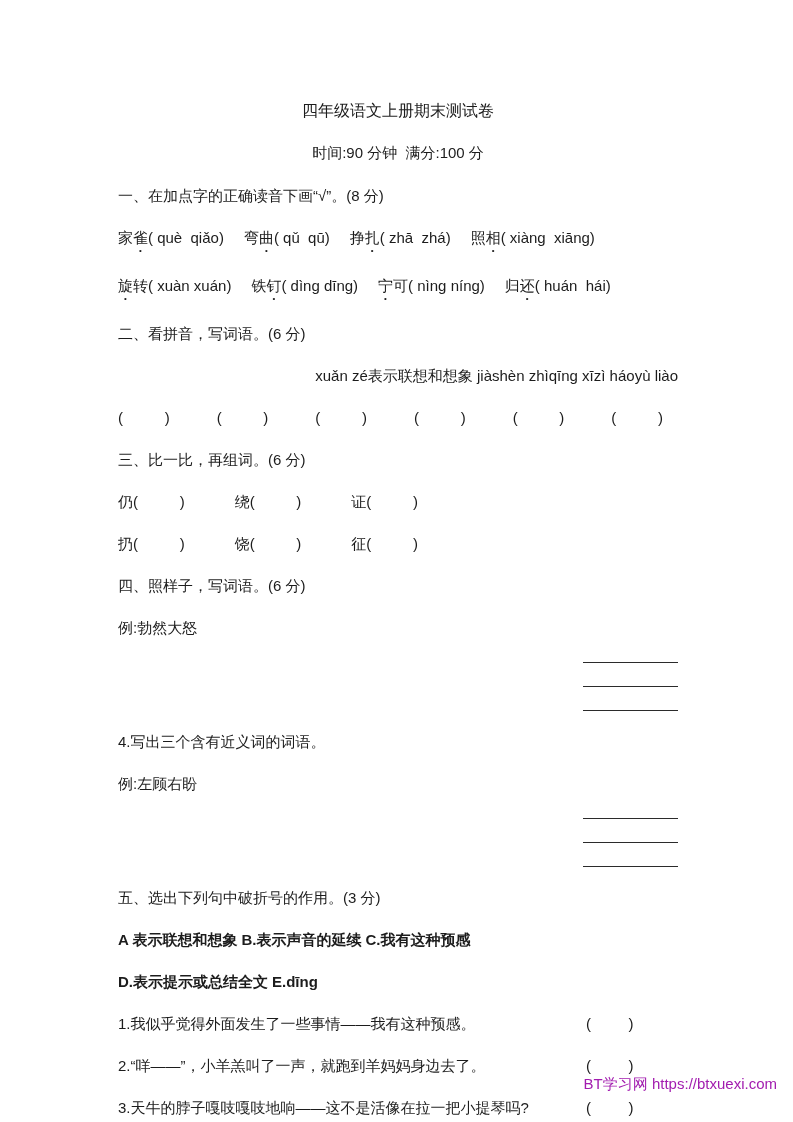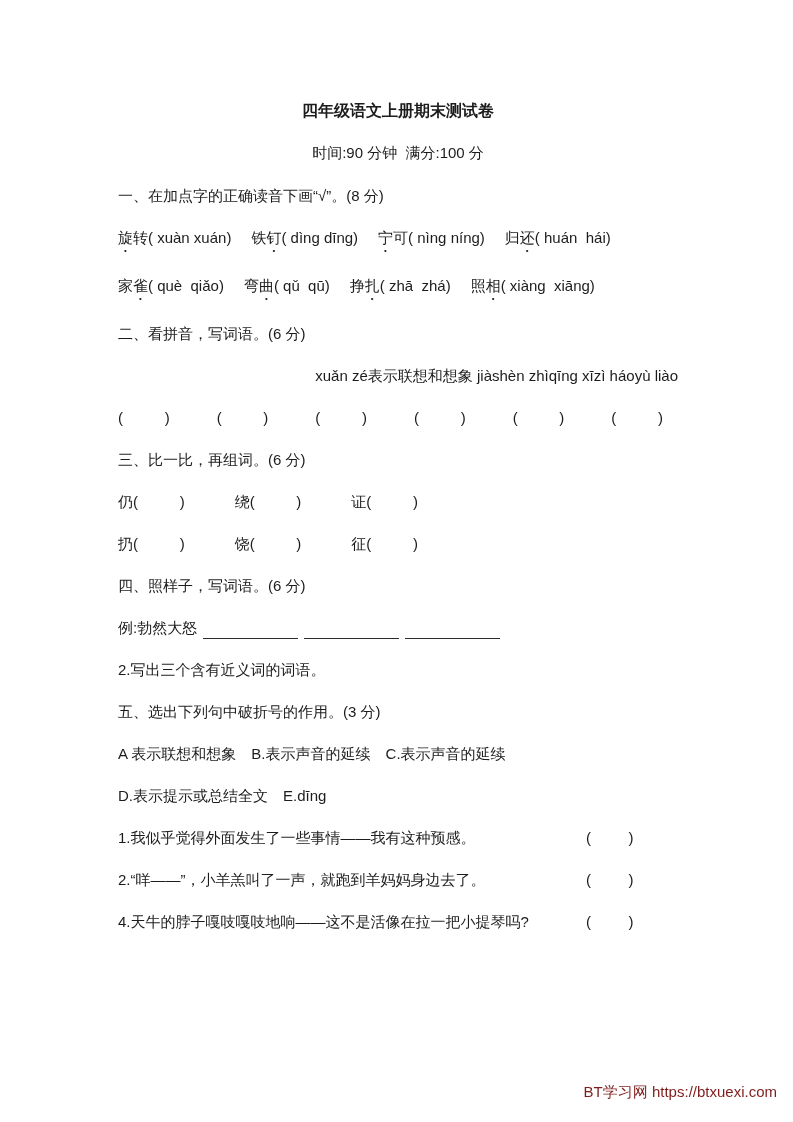--- a/index.html
+++ b/index.html
@@ -12,101 +12,101 @@
     width: 793px;
     height: 1122px;
     position: relative;
     background: #ffffff;
     padding: 100px 115px 0 118px;
     margin: 0 auto;
     overflow: hidden;
   }
   .title {
     font-size: 16px;
-    font-weight: 700;
+    font-weight: 400;
     text-align: center;
     line-height: 22px;
     margin-bottom: 20px;
   }
   .subtitle {
     font-size: 15px;
     text-align: center;
     line-height: 22px;
     margin-bottom: 21px;
     margin-top: 17px;
   }
   .line {
     font-size: 15px;
     line-height: 22px;
     margin-bottom: 20px;
   }
   .ws-pre { white-space: pre; }
   .flex-row { display: flex; align-items: baseline; }
   .gap20 { gap: 20px; }
-  .gap15 { gap: 15px; }
+  .gap15 { gap: 4px; font-weight: bold; }
   .gap50 { gap: 50px; }
   .pinyin-row {
     display: flex;
     justify-content: flex-end;
     width: 560px;
     padding-left: 6px;
   }
   .bracket-row {
     display: flex;
     justify-content: space-between;
     width: 545px;
   }
   .dotted {
     -webkit-text-emphasis: filled dot;
     text-emphasis: filled dot;
     -webkit-text-emphasis-position: under;
     text-emphasis-position: under right;
   }
-  .example-row { gap: 6px; }
+  .example-row { gap: 6px; flex-direction: column; }
   .blank {
     display: inline-block;
     width: 95px;
     height: 18px;
     border-bottom: 1px solid #2b2b2b;
     align-self: flex-end;
   }
   .q-line { position: relative; }
   .answer-bracket {
     position: absolute;
     left: 468px;
     top: 0;
   }
   .footer {
     position: absolute;
     right: 16px;
-    bottom: 20px;
+    bottom: 28px;
     font-size: 15px;
-    color: #7f1d1d;
+    color: #a21caf;
   }
 </style>
 </head>
 <body>
 
 <div class="page">
 
   <h1 class="title ws-pre">四年级语文上册期末测试卷</h1>
   <div class="subtitle ws-pre">时间:90 分钟  满分:100 分</div>
 
   <div class="line heading">一、在加点字的正确读音下画“√”。(8 分)</div>
   <div class="line flex-row gap20">
+    <span class="ws-pre"><span>家</span><span class="dotted">雀</span><span></span><span>( què  qiǎo)</span></span>
+    <span class="ws-pre"><span>弯</span><span class="dotted">曲</span><span></span><span>( qǔ  qū)</span></span>
+    <span class="ws-pre"><span>挣</span><span class="dotted">扎</span><span></span><span>( zhā  zhá)</span></span>
+    <span class="ws-pre"><span>照</span><span class="dotted">相</span><span></span><span>( xiàng  xiāng)</span></span>
+  </div>
+  <div class="line flex-row gap20">
     <span class="ws-pre"><span></span><span class="dotted">旋</span><span>转</span><span>( xuàn xuán)</span></span>
     <span class="ws-pre"><span>铁</span><span class="dotted">钉</span><span></span><span>( dìng dīng)</span></span>
     <span class="ws-pre"><span></span><span class="dotted">宁</span><span>可</span><span>( nìng níng)</span></span>
     <span class="ws-pre"><span>归</span><span class="dotted">还</span><span></span><span>( huán  hái)</span></span>
-  </div>
-  <div class="line flex-row gap20">
-    <span class="ws-pre"><span>家</span><span class="dotted">雀</span><span></span><span>( què  qiǎo)</span></span>
-    <span class="ws-pre"><span>弯</span><span class="dotted">曲</span><span></span><span>( qǔ  qū)</span></span>
-    <span class="ws-pre"><span>挣</span><span class="dotted">扎</span><span></span><span>( zhā  zhá)</span></span>
-    <span class="ws-pre"><span>照</span><span class="dotted">相</span><span></span><span>( xiàng  xiāng)</span></span>
   </div>
 
   <div class="line heading">二、看拼音，写词语。(6 分)</div>
   <div class="line pinyin-row">
     <span class="ws-pre">xuǎn zé</span>
     <span class="ws-pre">表示联想和想象 jià</span>
     <span class="ws-pre">shèn zhì</span>
     <span class="ws-pre">qīng xī</span>
     <span class="ws-pre">zì háo</span>
     <span class="ws-pre">yù liào</span>
@@ -132,40 +132,46 @@
     <span class="ws-pre">征(          )</span>
   </div>
 
   <div class="line heading">四、照样子，写词语。(6 分)</div>
   <div class="line flex-row example-row">
     <span>例:勃然大怒</span>
     <span class="blank"></span>
     <span class="blank"></span>
     <span class="blank"></span>
   </div>
-  <div class="line">2.写出三个含有近义词的词语。</div>
+  <div class="line">4.写出三个含有近义词的词语。</div>
+  <div class="line flex-row example-row">
+    <span>例:左顾右盼</span>
+    <span class="blank"></span>
+    <span class="blank"></span>
+    <span class="blank"></span>
+  </div>
 
   <div class="line heading">五、选出下列句中破折号的作用。(3 分)</div>
   <div class="line flex-row gap15">
     <span>A 表示联想和想象</span>
     <span>B.表示声音的延续</span>
-    <span>C.表示声音的延续</span>
+    <span>C.我有这种预感</span>
   </div>
   <div class="line flex-row gap15">
     <span>D.表示提示或总结全文</span>
     <span>E.dīng</span>
   </div>
   <div class="line q-line">
     <span>1.我似乎觉得外面发生了一些事情——我有这种预感。</span>
     <span class="answer-bracket ws-pre">(         )</span>
   </div>
   <div class="line q-line">
     <span>2.“咩——”，小羊羔叫了一声，就跑到羊妈妈身边去了。</span>
     <span class="answer-bracket ws-pre">(         )</span>
   </div>
   <div class="line q-line">
-    <span>4.天牛的脖子嘎吱嘎吱地响——这不是活像在拉一把小提琴吗?</span>
+    <span>3.天牛的脖子嘎吱嘎吱地响——这不是活像在拉一把小提琴吗?</span>
     <span class="answer-bracket ws-pre">(         )</span>
   </div>
 
   <div class="footer">BT学习网 https://btxuexi.com</div>
 
 </div>
 
 </body></html>

